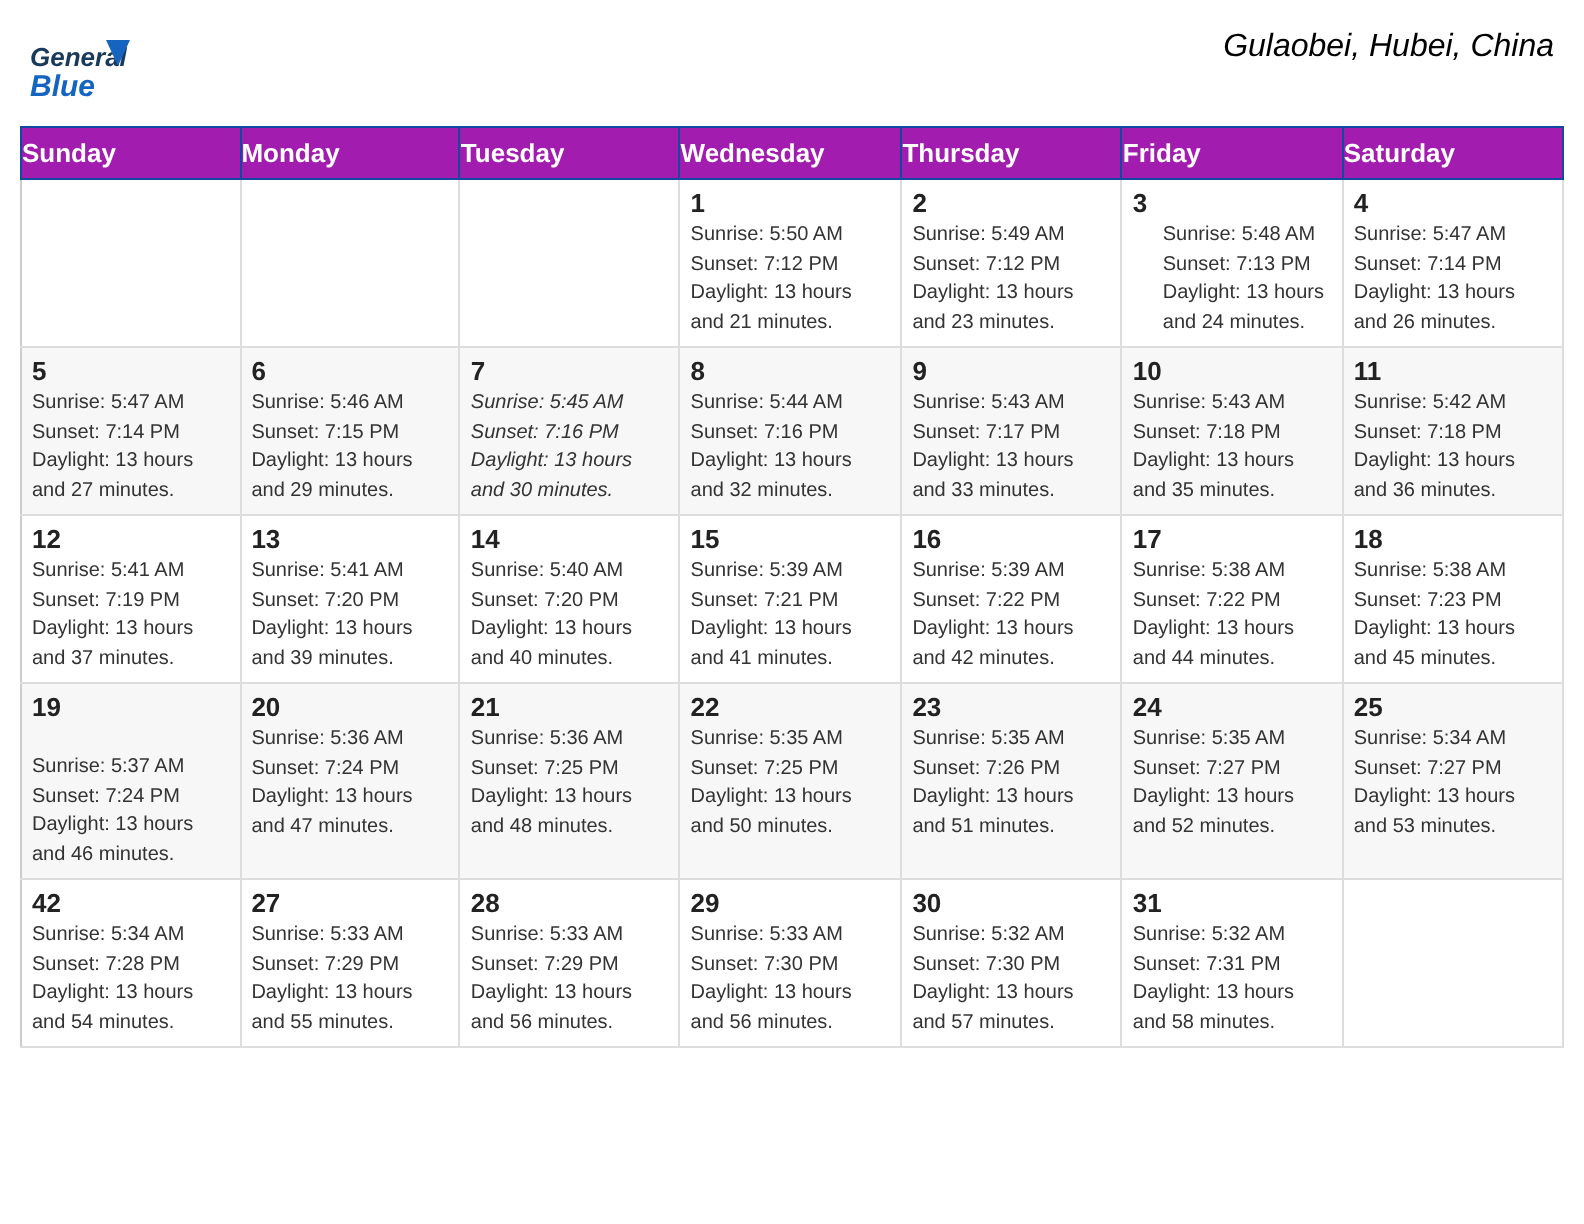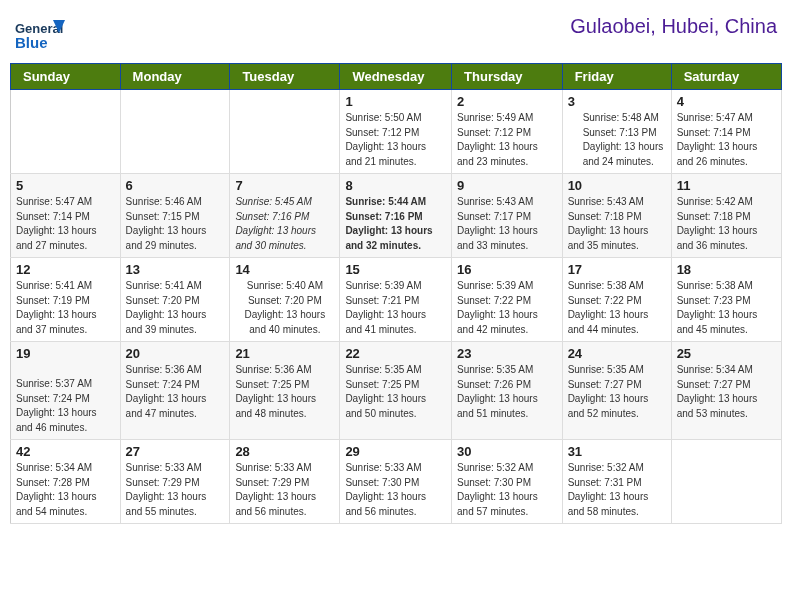--- a/index.html
+++ b/index.html
@@ -9,47 +9,48 @@
       width: 792px;
       min-height: 612px;
       padding: 10px;
     }
     .header {
       display: flex;
       justify-content: space-between;
       align-items: flex-start;
       margin-bottom: 8px;
       padding: 5px 5px 0 5px;
+      font-style: italic;
     }
     .logo {
       display: flex;
       align-items: center;
     }
     .title-block {
       text-align: right;
     }
     .title-block .month-year {
       font-size: 32px;
       font-weight: bold;
       color: #1a1a1a;
     }
     .title-block .location {
-      font-size: 20px;
-      color: #4c1d95;
+      font-size: 16px;
+      color: #000000;
     }
     .calendar {
       width: 100%;
       border-collapse: collapse;
       border: 1px solid #ccc;
     }
     .calendar th {
-      background-color: #4d7c0f;
+      background-color: #a21caf;
       color: #fff;
       text-align: left;
-      padding: 5px 12px;
+      padding: 5px 0;
       font-size: 13px;
       font-weight: bold;
       border: 1px solid #1148a0;
     }
     .calendar td {
       vertical-align: top;
       padding: 4px 5px;
       border: 1px solid #ddd;
       width: 113px;
       min-height: 80px;
@@ -160,21 +161,21 @@
         </td>
         <td>
           <div class="day-num">7</div>
           <div class="day-info" style="white-space: pre-line; font-style: italic;">Sunrise: 5:45 AM
 Sunset: 7:16 PM
 Daylight: 13 hours
 and 30 minutes.</div>
         </td>
         <td>
           <div class="day-num">8</div>
-          <div class="day-info" style="white-space: pre-line; font-weight: bold;">Sunrise: 5:44 AM
+          <div class="day-info" style="white-space: pre-line;">Sunrise: 5:44 AM
 Sunset: 7:16 PM
 Daylight: 13 hours
 and 32 minutes.</div>
         </td>
         <td>
           <div class="day-num">9</div>
           <div class="day-info" style="white-space: pre-line;">Sunrise: 5:43 AM
 Sunset: 7:17 PM
 Daylight: 13 hours
 and 33 minutes.</div>
@@ -204,21 +205,21 @@
         </td>
         <td>
           <div class="day-num">13</div>
           <div class="day-info" style="white-space: pre-line;">Sunrise: 5:41 AM
 Sunset: 7:20 PM
 Daylight: 13 hours
 and 39 minutes.</div>
         </td>
         <td>
           <div class="day-num">14</div>
-          <div class="day-info" style="white-space: pre-line; text-align: center;">Sunrise: 5:40 AM
+          <div class="day-info" style="white-space: pre-line;">Sunrise: 5:40 AM
 Sunset: 7:20 PM
 Daylight: 13 hours
 and 40 minutes.</div>
         </td>
         <td>
           <div class="day-num">15</div>
           <div class="day-info" style="white-space: pre-line;">Sunrise: 5:39 AM
 Sunset: 7:21 PM
 Daylight: 13 hours
 and 41 minutes.</div>

